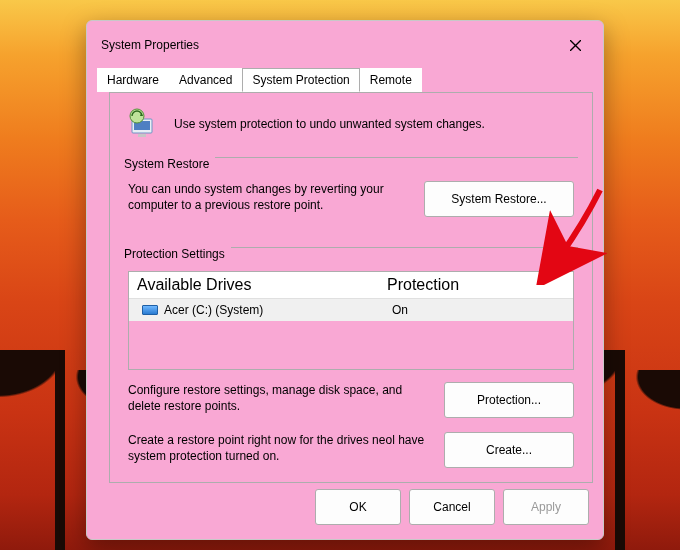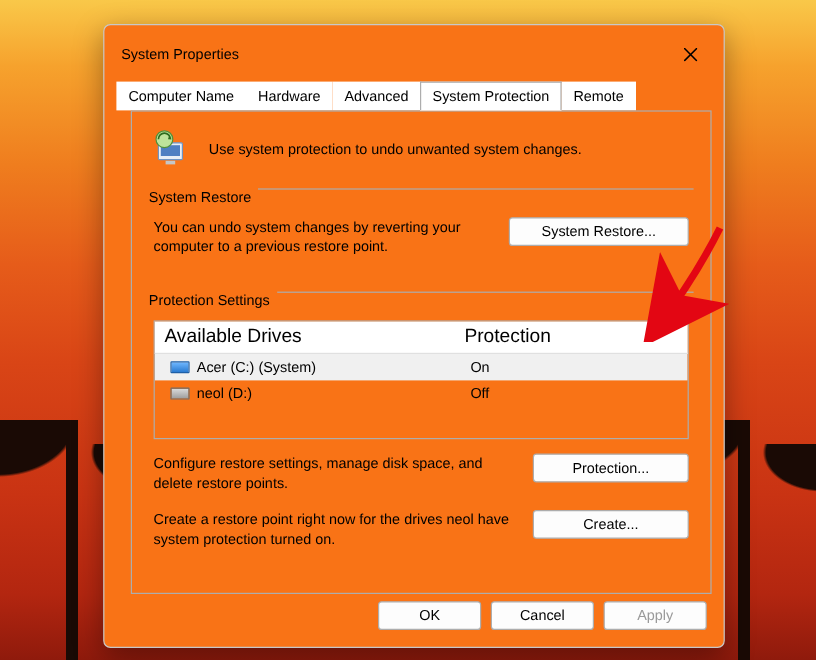--- a/index.html
+++ b/index.html
@@ -37,21 +37,21 @@
     background: radial-gradient(circle, #fff3c0 0%, #ffe08a 40%, #ffc04d 70%, transparent 72%);
     border-radius:50%;
   }
 
   .dialog {
     position: absolute;
     left: 86px;
     top: 20px;
     width: 518px;
     height: 520px;
-    background: #f97316;
+    background: #f9a8d4;
     border: 1px solid #c8c8c8;
     border-radius: 6px;
     box-shadow: 0 8px 24px rgba(0,0,0,0.35);
     display: flex;
     flex-direction: column;
   }
   .titlebar {
     display: flex;
     align-items: center;
     justify-content: space-between;
@@ -127,21 +127,21 @@
 
   .row2 {
     display:flex;
     gap:12px;
     align-items:flex-start;
     padding: 0 4px;
   }
   .row2 .text { flex:1; line-height:1.35; }
   .winbtn {
     min-width: 150px;
-    height: 24px;
+    height: 36px;
     border:1px solid #adadad;
     background:#fdfdfd;
     border-radius:3px;
     font-size:12px;
     font-family:inherit;
     cursor:pointer;
     padding:0 10px;
   }
   .winbtn:disabled {
     color:#9a9a9a;
@@ -217,21 +217,20 @@
     <h1>System Properties</h1>
     <div class="close-btn">
       <svg viewBox="0 0 10 10">
         <line x1="0" y1="0" x2="10" y2="10" stroke="#000" stroke-width="1.2"></line>
         <line x1="10" y1="0" x2="0" y2="10" stroke="#000" stroke-width="1.2"></line>
       </svg>
     </div>
   </div>
 
   <div class="tabstrip">
-    <div class="tab">Computer Name</div>
     <div class="tab">Hardware</div>
     <div class="tab">Advanced</div>
     <div class="tab active">System Protection</div>
     <div class="tab">Remote</div>
   </div>
 
   <div class="tabpanel">
 
     <div class="intro">
       <div class="sys-icon">
@@ -272,27 +271,20 @@
           <div class="dh-col col-prot">Protection</div>
         </div>
         <div class="drives-body">
           <div class="drives-row sel">
             <div class="cell col-drive">
               <span class="drive-ico primary"></span>
               <span>Acer (C:) (System)</span>
             </div>
             <div class="cell col-prot">On</div>
           </div>
-          <div class="drives-row">
-            <div class="cell col-drive">
-              <span class="drive-ico secondary"></span>
-              <span>neol (D:)</span>
-            </div>
-            <div class="cell col-prot">Off</div>
-          </div>
         </div>
       </div>
 
       <div class="row2" style="margin-top:12px;">
         <div class="text">Configure restore settings, manage disk space, and delete restore points.</div>
         <button class="winbtn" style="min-width:130px;">
           <span class="underline-first">Protection...</span>
         </button>
       </div>
 

